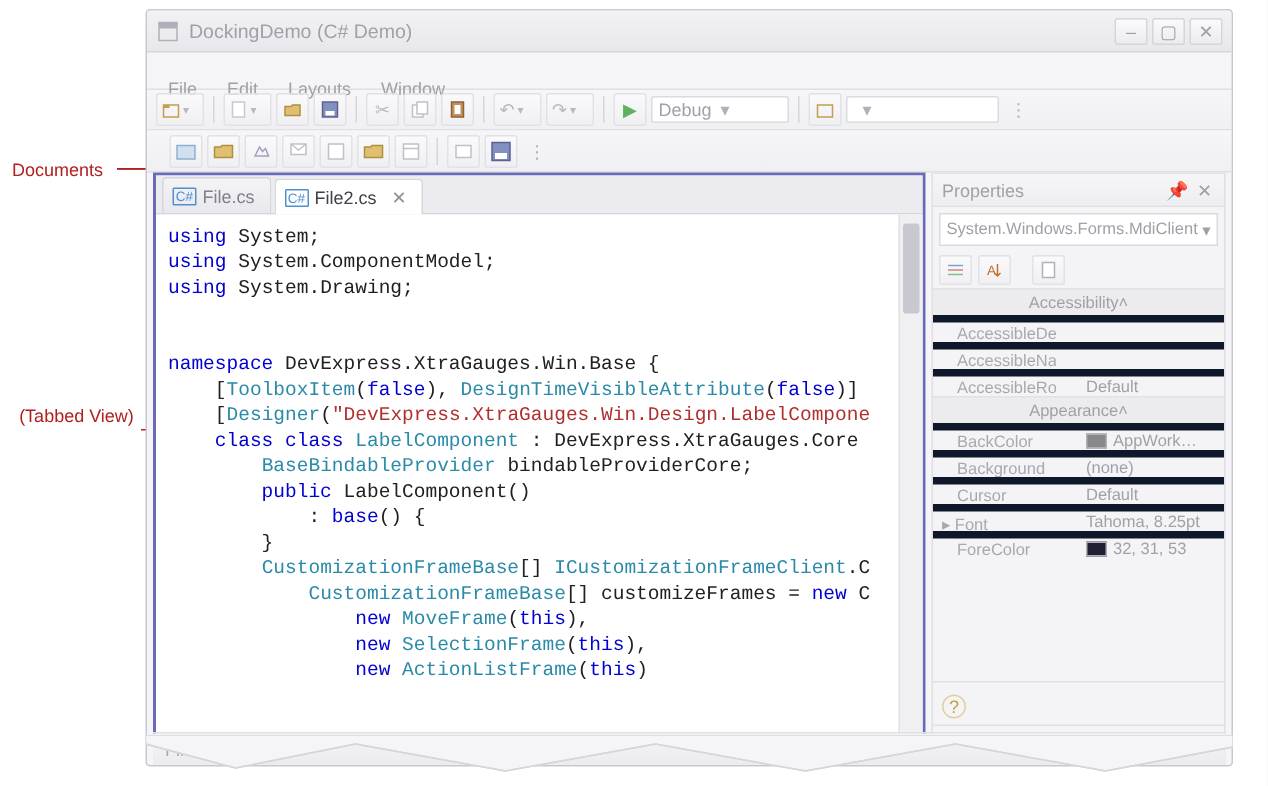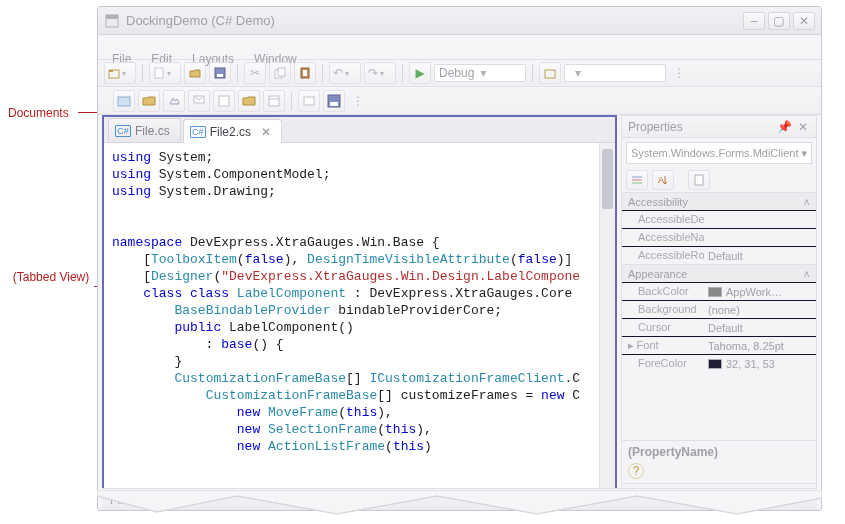--- a/index.html
+++ b/index.html
@@ -134,22 +134,22 @@
     display:flex; flex-direction:column;
     color:#a0a0a8;
   }
   .props-head{ height:22px; display:flex; align-items:center; padding:0 6px; background:linear-gradient(#f6f6f8,#eeeef1); border-bottom:1px solid #e0e0e4; justify-content:space-between;}
   .props-head .ph-right{ display:flex; gap:4px;}
   .phicon{ width:14px; height:14px; display:flex;align-items:center;justify-content:center;}
   .props-combo{ height:22px; border:1px solid #dadae0; background:#fff; margin:4px; display:flex; align-items:center; padding:0 4px; justify-content:space-between; font-size:11px;}
   .props-toolbar{ height:24px; display:flex; align-items:center; gap:4px; padding:0 4px;}
   .ptbtn{ width:22px; height:20px; border:1px solid #e2e2e6; border-radius:2px; display:flex;align-items:center;justify-content:center; background:linear-gradient(#fafafc,#f0f0f3);}
   .pgrid{ flex:1; overflow:hidden; font-size:11px;}
-  .pcat{ height:18px; display:flex; align-items:center; background:#ececef; padding:0 6px; justify-content:space-between; border-top:1px solid #e2e2e6;}
-  .prow{ height:18px; display:flex; border-top:1px solid #0f172a;}
+  .pcat{ height:18px; display:flex; align-items:center; background:#ececef; padding:0 6px; justify-content:center; border-top:1px solid #e2e2e6;}
+  .prow{ height:18px; display:flex; border-top:5px solid #0f172a;gap:16px;}
   .prow .pn{ width:82px; padding:2px 4px 2px 16px; overflow:hidden; white-space:nowrap; color:#a8a8b0;}
   .prow .pv{ flex:1; padding:2px 4px; overflow:hidden; white-space:nowrap; display:flex; align-items:center; gap:4px;}
   .swatch{ width:14px; height:10px; background:#888; border:1px solid #b0b0b8;}
   .pdesc{ border-top:1px solid #e0e0e4; padding:4px 6px;}
   .pdesc .pn{ font-weight:bold;}
   .pfoot{ height:26px; border-top:1px solid #e0e0e4; display:flex; align-items:center; justify-content:space-around;}
   .pfoot .ftab{ display:flex; align-items:center; gap:4px;}
   .find{ position:absolute; left:4px; right:4px; bottom:0px; height:22px; display:flex; align-items:center; padding:0 8px; background:linear-gradient(#f4f4f7,#ececef); border-top:1px solid #e0e0e4; color:#a8a8b0;}
   
   .torn{ position:absolute; left:97px; top:490px; width:725px; height:28px; overflow:hidden;}
@@ -426,21 +426,20 @@
           </div>
         <div class="prow">
             <div class="pn">ForeColor</div>
             <div class="pv">
               <span class="swatch" style="background:#201f35"></span>
               <span>32, 31, 53</span>
             </div>
           </div>
       </div>
       <div class="pdesc">
-        <div class="pn">(PropertyName)</div>
         <div style="margin-top:4px; width:16px;height:16px;border:1px solid #e0d0a0;border-radius:8px;display:flex;align-items:center;justify-content:center;color:#c0a040;">?</div>
       </div>
       <div class="pfoot">
         <div class="ftab">
             <span>▢</span>
             <span>Panel 1 - …</span>
           </div>
         <div class="ftab">
             <span style="color:#c09040">✦</span>
             <span>Properties</span>

